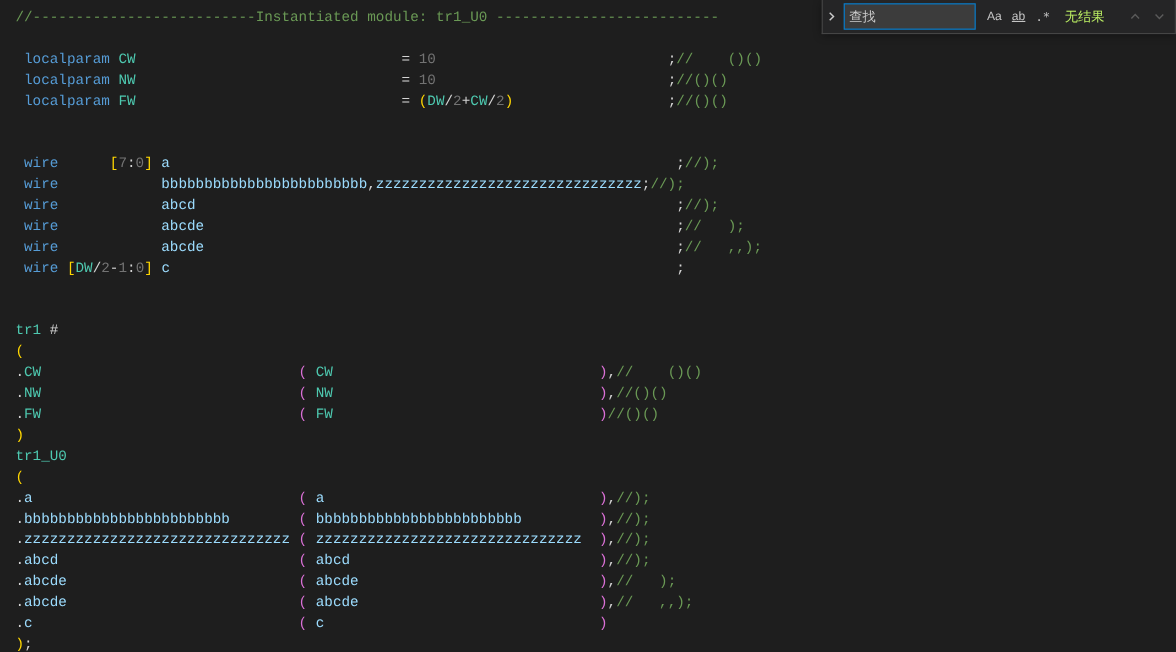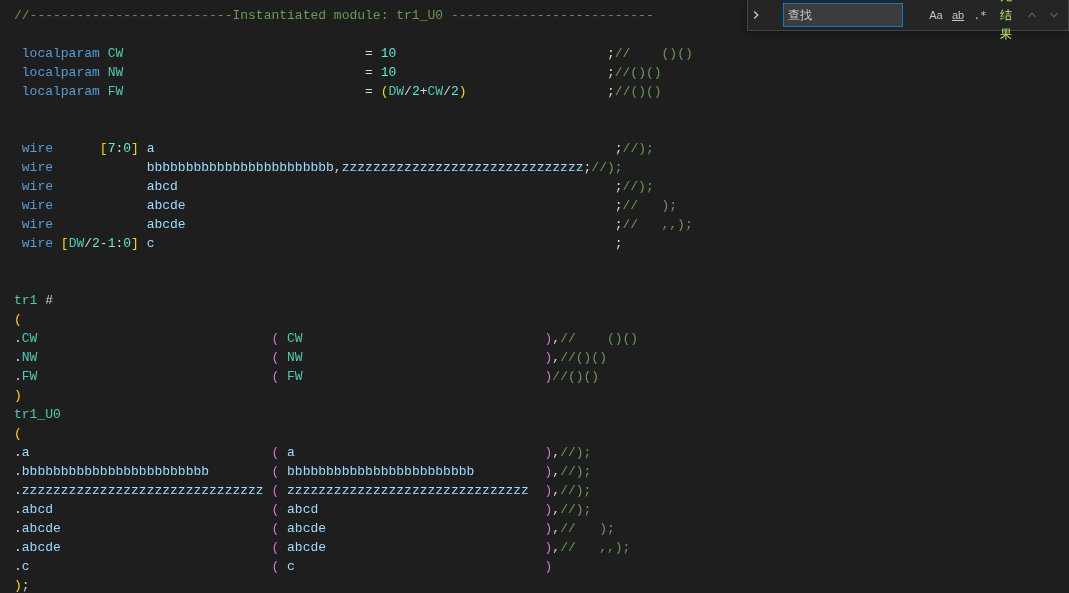--- a/index.html
+++ b/index.html
@@ -15,21 +15,21 @@
     height: 593px;
     position: relative;
   }
   .editor {
     padding: 6px 0 0 14px;
     white-space: pre;
   }
   .c-comment { color: #6a9955; }
   .c-keyword { color: #569cd6; text-align: right; }
   .c-ident   { color: #4ec9b0; font-family: Liberation Mono, monospace; }
-  .c-number  { color: #5eead4; }
+  .c-number  { color: #737373; }
   .c-brace   { color: #ffd700; }
   .c-paren   { color: #da70d6; }
   .c-text    { color: #d4d4d4; }
   .c-semi    { color: #d4d4d4; }
   .c-ff      { color: #9cdcfe; }
   .row { display: block; }
 
   
   .find-widget {
     position: absolute;
@@ -54,21 +54,21 @@
     justify-content: center;
     border-right: 0;
     color: #cccccc;
     cursor: pointer;
   }
   .find-toggle svg { width: 14px; height: 14px; }
   .find-input {
     flex: 0 0 110px;
     background: #3c3c3c;
     border: 1px solid #007fd4;
-    margin: 3px 19px;
+    margin: 3px 3px;
     display: flex;
     align-items: center;
     padding: 0 4px;
     color: #cccccc;
   }
   .find-options {
     display: flex;
     align-items: center;
     gap: 2px;
     padding: 0 4px;

